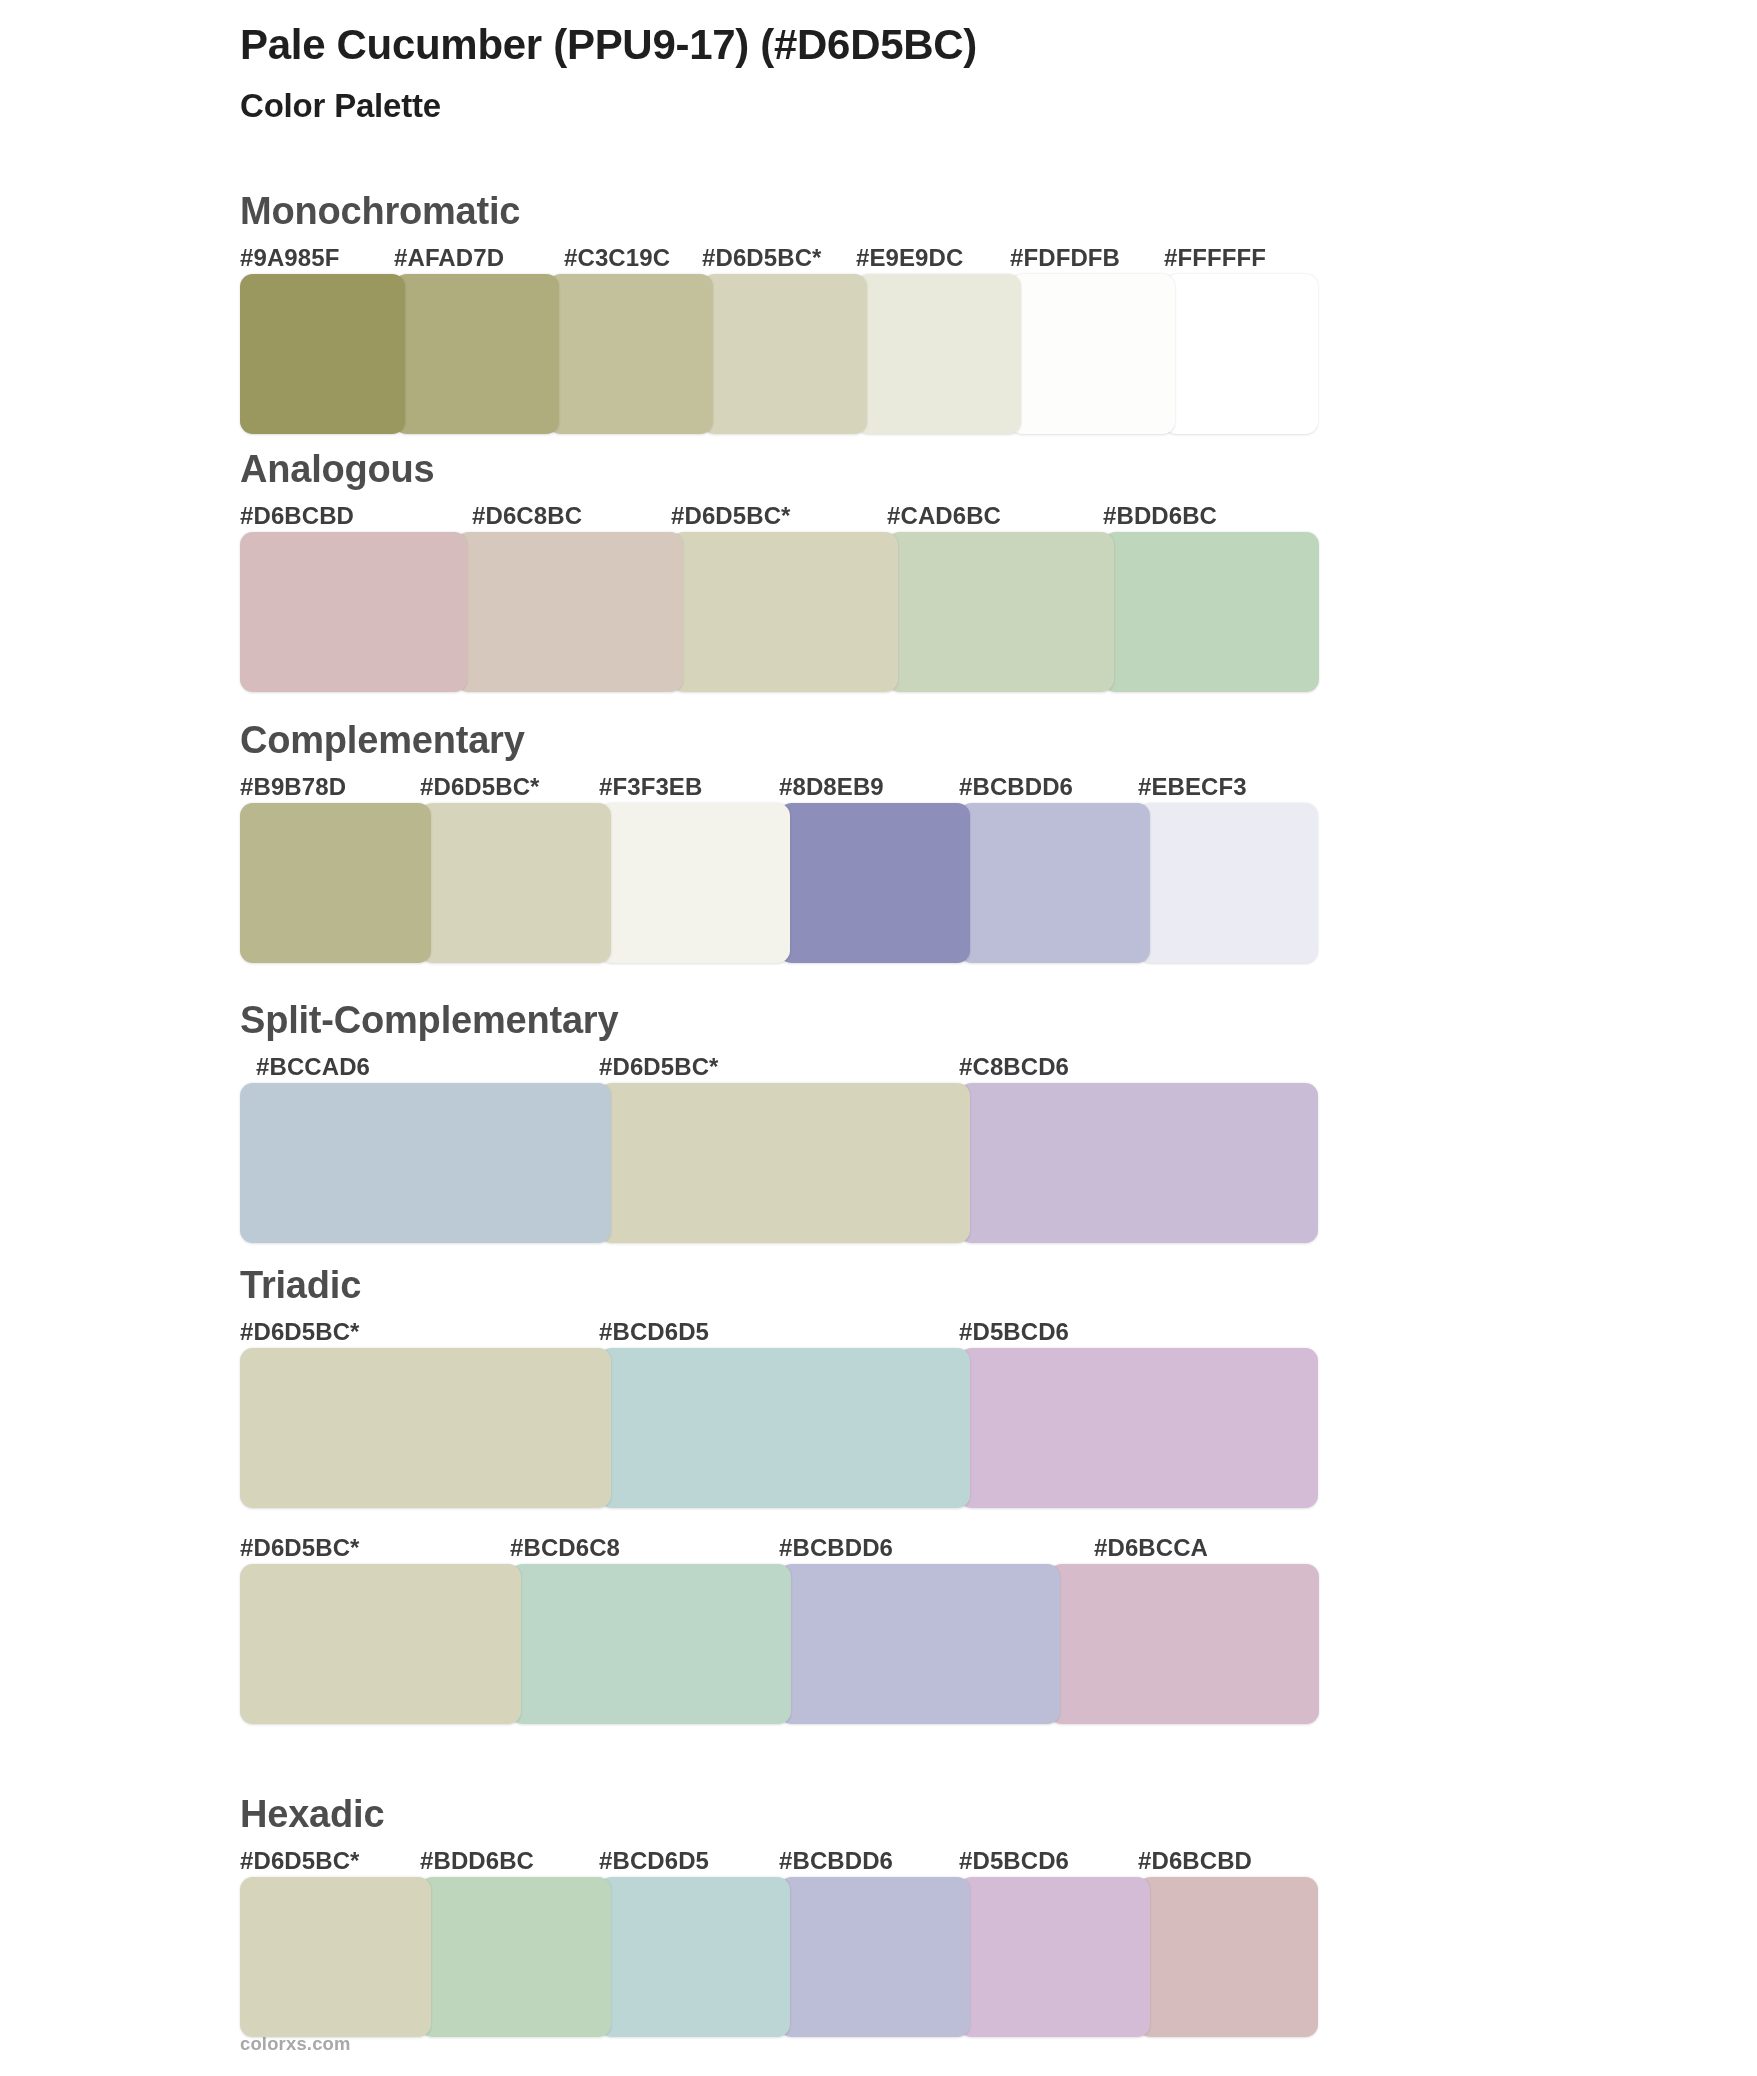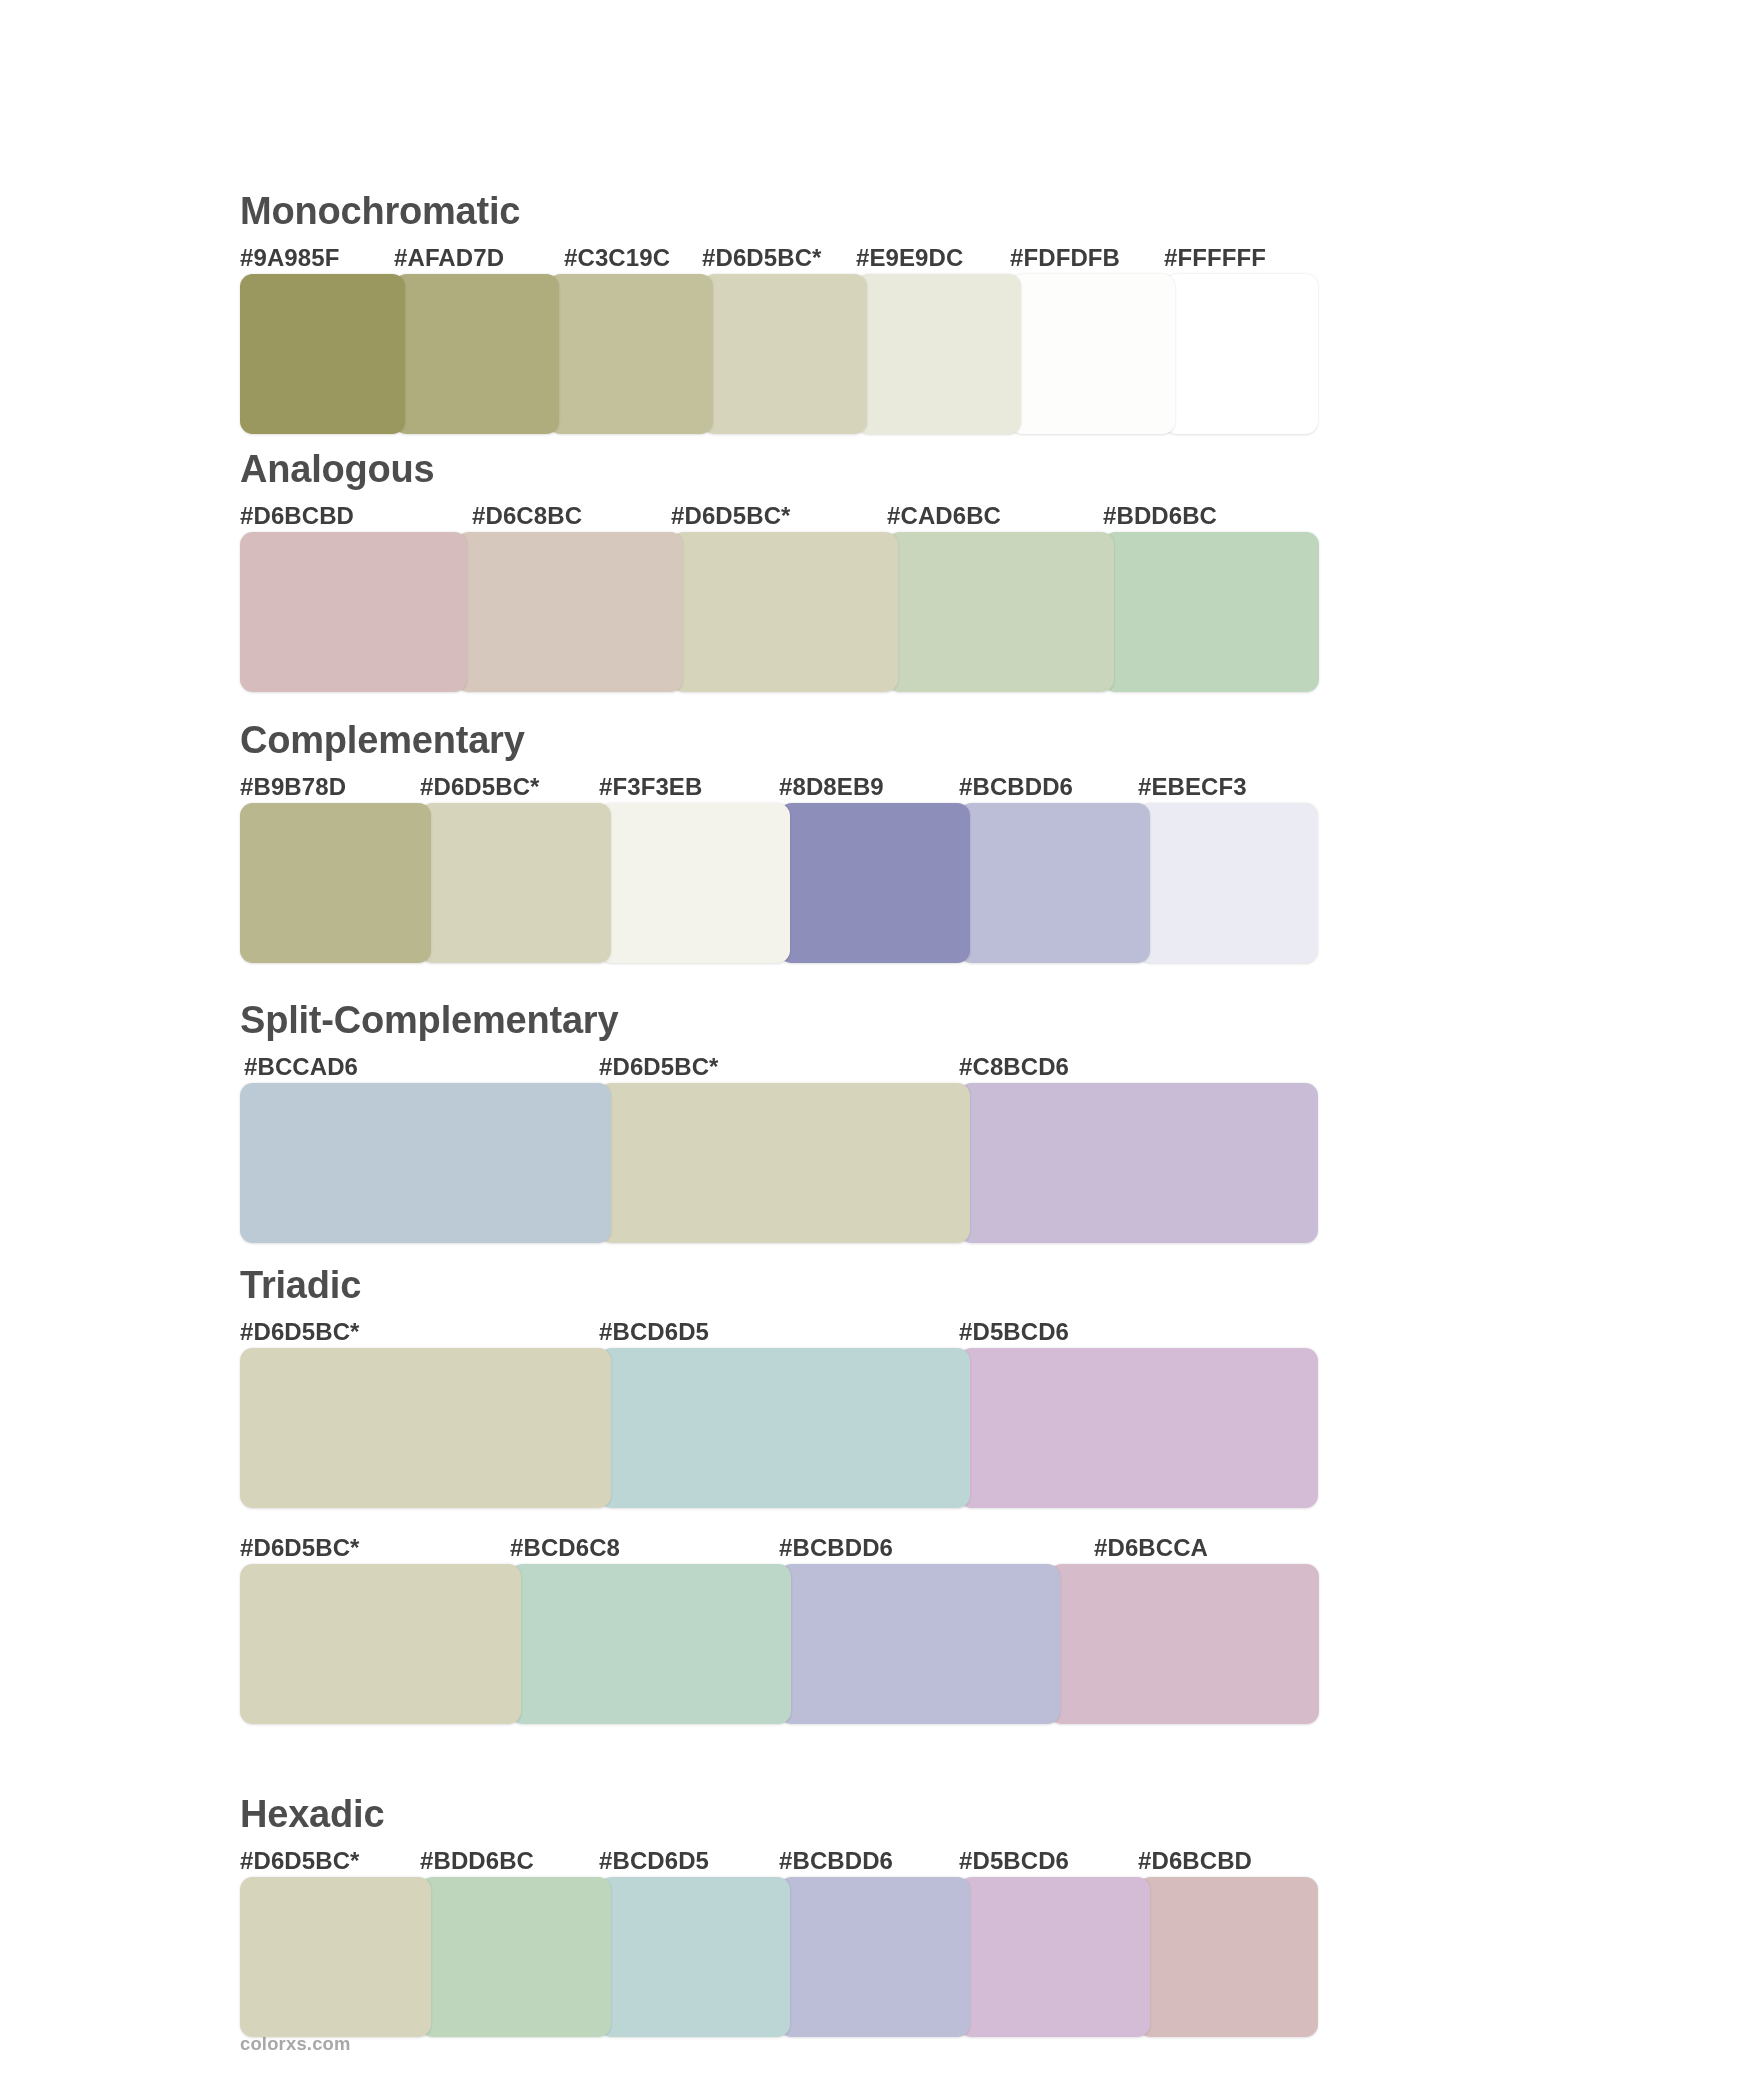--- a/index.html
+++ b/index.html
@@ -96,20 +96,24 @@
     font-weight: bold;
     color: #a8a8a8;
     letter-spacing: 0.2px;
   }
 </style>
 </head>
 <body>
 
 <div class="page">
 
+  <div class="content">
+    <h1 class="page-title">Pale Cucumber (PPU9-17) (#D6D5BC)</h1>
+    <h2 class="page-subtitle">Color Palette</h2>
+  </div>
 
   <div id="sections-host">
       <div class="section sec-mono" style="left: 240px;">
         <div class="section-heading">Monochromatic</div>
         <div class="swatch-labels">
           <div class="swatch-label" style="left: 0px;">#9A985F</div>
           <div class="swatch-label" style="left: 154px;">#AFAD7D</div>
           <div class="swatch-label" style="left: 324px;">#C3C19C</div>
           <div class="swatch-label" style="left: 462px;">#D6D5BC*</div>
           <div class="swatch-label" style="left: 616px;">#E9E9DC</div>
@@ -158,21 +162,21 @@
           <div class="swatch" title="#D6D5BC*" style="left: 180px; width: 191px; background: rgb(214, 213, 188); z-index: 5;"></div>
           <div class="swatch" title="#F3F3EB" style="left: 359px; width: 191px; background: rgb(243, 243, 235); z-index: 4;"></div>
           <div class="swatch" title="#8D8EB9" style="left: 539px; width: 191px; background: rgb(141, 142, 185); z-index: 3;"></div>
           <div class="swatch" title="#BCBDD6" style="left: 719px; width: 191px; background: rgb(188, 189, 214); z-index: 2;"></div>
           <div class="swatch" title="#EBECF3" style="left: 898px; width: 180px; background: rgb(235, 236, 243); z-index: 1;"></div>
         </div>
       </div>
       <div class="section sec-split" style="left: 240px;">
         <div class="section-heading">Split-Complementary</div>
         <div class="swatch-labels">
-          <div class="swatch-label" style="left: 4px;">#BCCAD6</div>
+          <div class="swatch-label" style="left: 16px;">#BCCAD6</div>
           <div class="swatch-label" style="left: 359px;">#D6D5BC*</div>
           <div class="swatch-label" style="left: 719px;">#C8BCD6</div>
         </div>
         <div class="swatch-row">
           <div class="swatch" title="#BCCAD6" style="left: 0px; width: 371px; background: rgb(188, 202, 214); z-index: 3;"></div>
           <div class="swatch" title="#D6D5BC*" style="left: 359px; width: 371px; background: rgb(214, 213, 188); z-index: 2;"></div>
           <div class="swatch" title="#C8BCD6" style="left: 719px; width: 359px; background: rgb(200, 188, 214); z-index: 1;"></div>
         </div>
       </div>
       <div class="section sec-triadic" style="left: 240px;">

